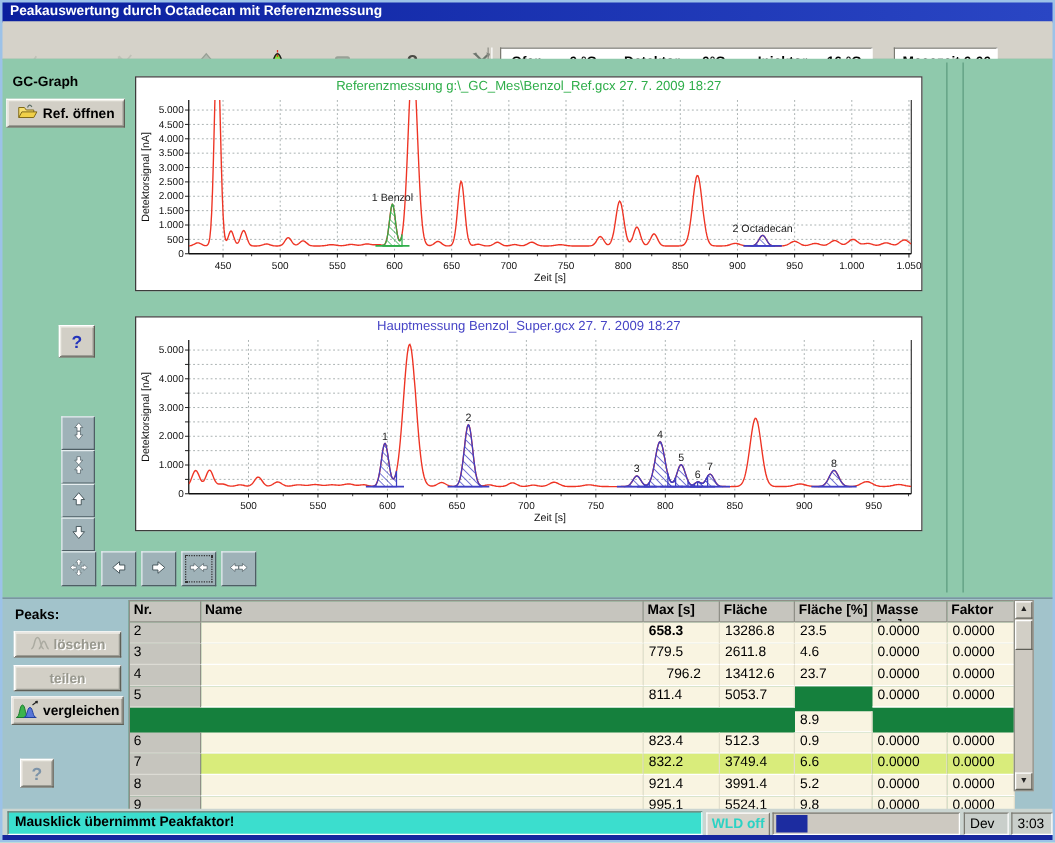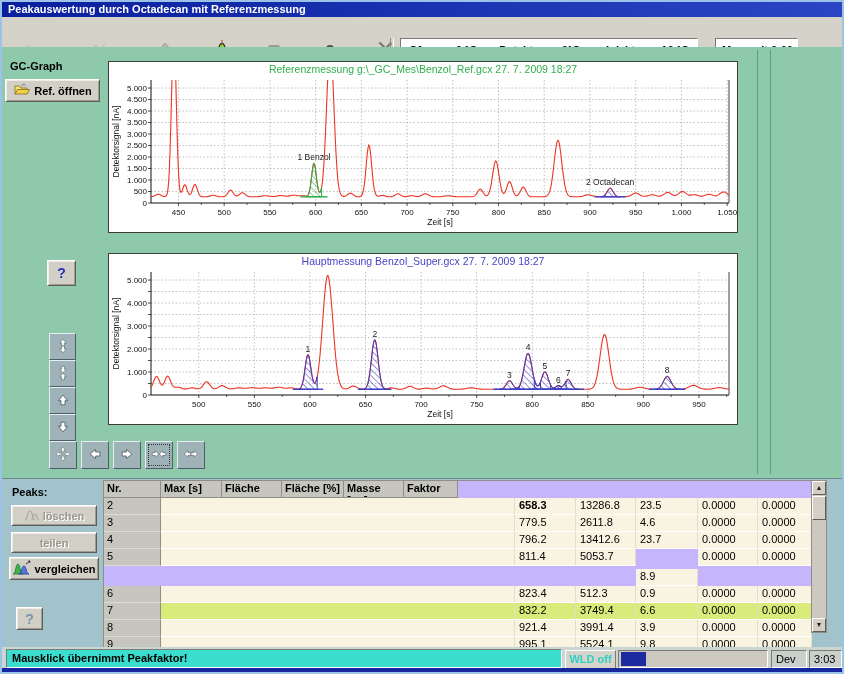--- a/index.html
+++ b/index.html
@@ -35,21 +35,21 @@
   
   .panel{position:absolute;left:108px;width:630px;height:172px;background:#fff;border:1px solid #3c3c3c;box-sizing:border-box;}
   .ctitle{position:absolute;top:1px;left:0;width:100%;height:13px;text-align:center;font-size:10.5px;}
   .panel svg{position:absolute;left:0;top:13px;}
   svg text{font-family:"Liberation Sans",sans-serif;}
   .tick{font-size:8px;fill:#111;}
   .atitle{font-size:8.5px;fill:#111;}
   .plabel{font-size:8.5px;fill:#222;}
   .vgroove{position:absolute;left:757px;top:50px;width:12px;height:424px;border-left:1px solid #5D9C7F;border-right:1px solid #5D9C7F;}
   
-  .ptable{position:absolute;left:103px;top:480px;border:1px solid #8F8F87;border-right:none;background:#c4b5fd;}
+  .ptable{position:absolute;left:103px;top:480px;border:1px solid #8F8F87;border-right:none;background:#15803d;}
   .trh,.tr{display:flex;}
   .th{background:#C6C5BE;border-right:1px solid #8F8F87;border-bottom:1px solid #8F8F87;font-weight:bold;
       padding:1px 0 0 3px;box-sizing:border-box;height:17px;overflow:hidden;}
   .tdn{background:#C6C5BE;border-right:1px solid #8F8F87;border-bottom:1px solid #DCDBD4;padding:1px 0 0 3px;box-sizing:border-box;height:17px;}
   .td{background:#F9F4E1;border-right:1px solid #E3DECC;border-bottom:1px solid #FFFFFF;padding:1px 0 0 4px;box-sizing:border-box;height:17px;overflow:hidden;}
   .tr.hl .td{background:#D9EC7B;}
   
   .sb{position:absolute;left:811px;top:480px;width:16px;height:153px;background:#CDC9C1;border:1px solid #8F8F87;box-sizing:border-box;}
   .sbtn{position:absolute;left:0;width:14px;height:14px;background:#D2CFC6;border:1px solid;border-color:#fff #5e5e56 #5e5e56 #fff;
         box-sizing:border-box;font-size:7px;text-align:center;line-height:12px;color:#222;}
@@ -443,20 +443,21 @@
     </span>
     <span>vergleichen</span>
   </div>
   <div class="btn qmark2" style="left:16px;top:607px;width:27px;height:23px">
     <span>?</span>
   </div>
 
   <div class="ptable">
     <div class="trh">
         <div class="th" style="width: 57px;">Nr.</div>
+        <div class="th" style="width: 354px;">Name</div>
         <div class="th" style="width: 61px;">Max [s]</div>
         <div class="th" style="width: 60px;">Fläche</div>
         <div class="th" style="width: 62px;">Fläche [%]</div>
         <div class="th" style="width: 60px;">Masse [ng]</div>
         <div class="th" style="width: 54px;">Faktor</div>
       </div>
     <div>
         <div class="tr">
           <div class="tdn" style="width: 57px;">2</div>
           <div class="td" style="width: 354px;"></div>
@@ -471,21 +472,21 @@
           <div class="td" style="width: 354px;"></div>
           <div class="td" style="width: 61px;">779.5</div>
           <div class="td" style="width: 60px;">2611.8</div>
           <div class="td" style="width: 62px;">4.6</div>
           <div class="td" style="width: 60px;">0.0000</div>
           <div class="td" style="width: 54px;">0.0000</div>
         </div>
         <div class="tr">
           <div class="tdn" style="width: 57px;">4</div>
           <div class="td" style="width: 354px;"></div>
-          <div class="td" style="width: 61px;">796.2</div>
+          <div class="td" style="width: 61px; text-align: center;">796.2</div>
           <div class="td" style="width: 60px;">13412.6</div>
           <div class="td" style="width: 62px;">23.7</div>
           <div class="td" style="width: 60px;">0.0000</div>
           <div class="td" style="width: 54px;">0.0000</div>
         </div>
         <div class="tr">
           <div class="tdn" style="width: 57px;">5</div>
           <div class="td" style="width: 354px;"></div>
           <div class="td" style="width: 61px;">811.4</div>
           <div class="td" style="width: 60px;">5053.7</div>
@@ -509,21 +510,21 @@
           <div class="td" style="width: 60px;">3749.4</div>
           <div class="td" style="width: 62px;">6.6</div>
           <div class="td" style="width: 60px;">0.0000</div>
           <div class="td" style="width: 54px;">0.0000</div>
         </div>
         <div class="tr">
           <div class="tdn" style="width: 57px;">8</div>
           <div class="td" style="width: 354px;"></div>
           <div class="td" style="width: 61px;">921.4</div>
           <div class="td" style="width: 60px;">3991.4</div>
-          <div class="td" style="width: 62px;">3.9</div>
+          <div class="td" style="width: 62px;">5.2</div>
           <div class="td" style="width: 60px;">0.0000</div>
           <div class="td" style="width: 54px;">0.0000</div>
         </div>
         <div class="tr">
           <div class="tdn" style="width: 57px;">9</div>
           <div class="td" style="width: 354px;"></div>
           <div class="td" style="width: 61px;">995.1</div>
           <div class="td" style="width: 60px;">5524.1</div>
           <div class="td" style="width: 62px;">9.8</div>
           <div class="td" style="width: 60px;">0.0000</div>

